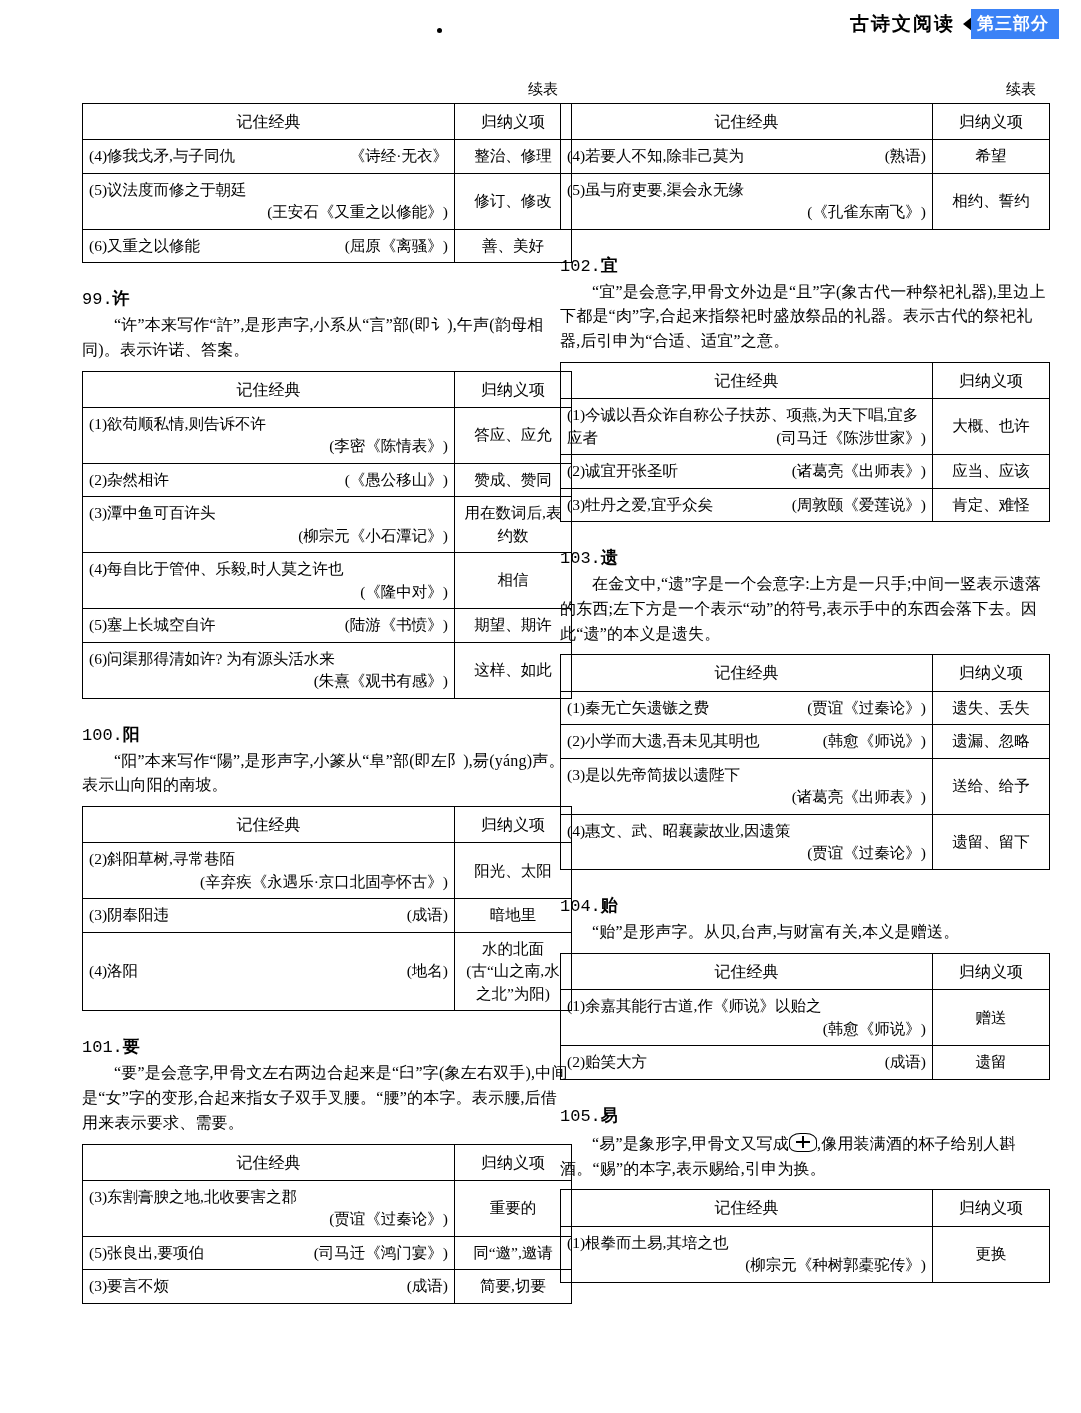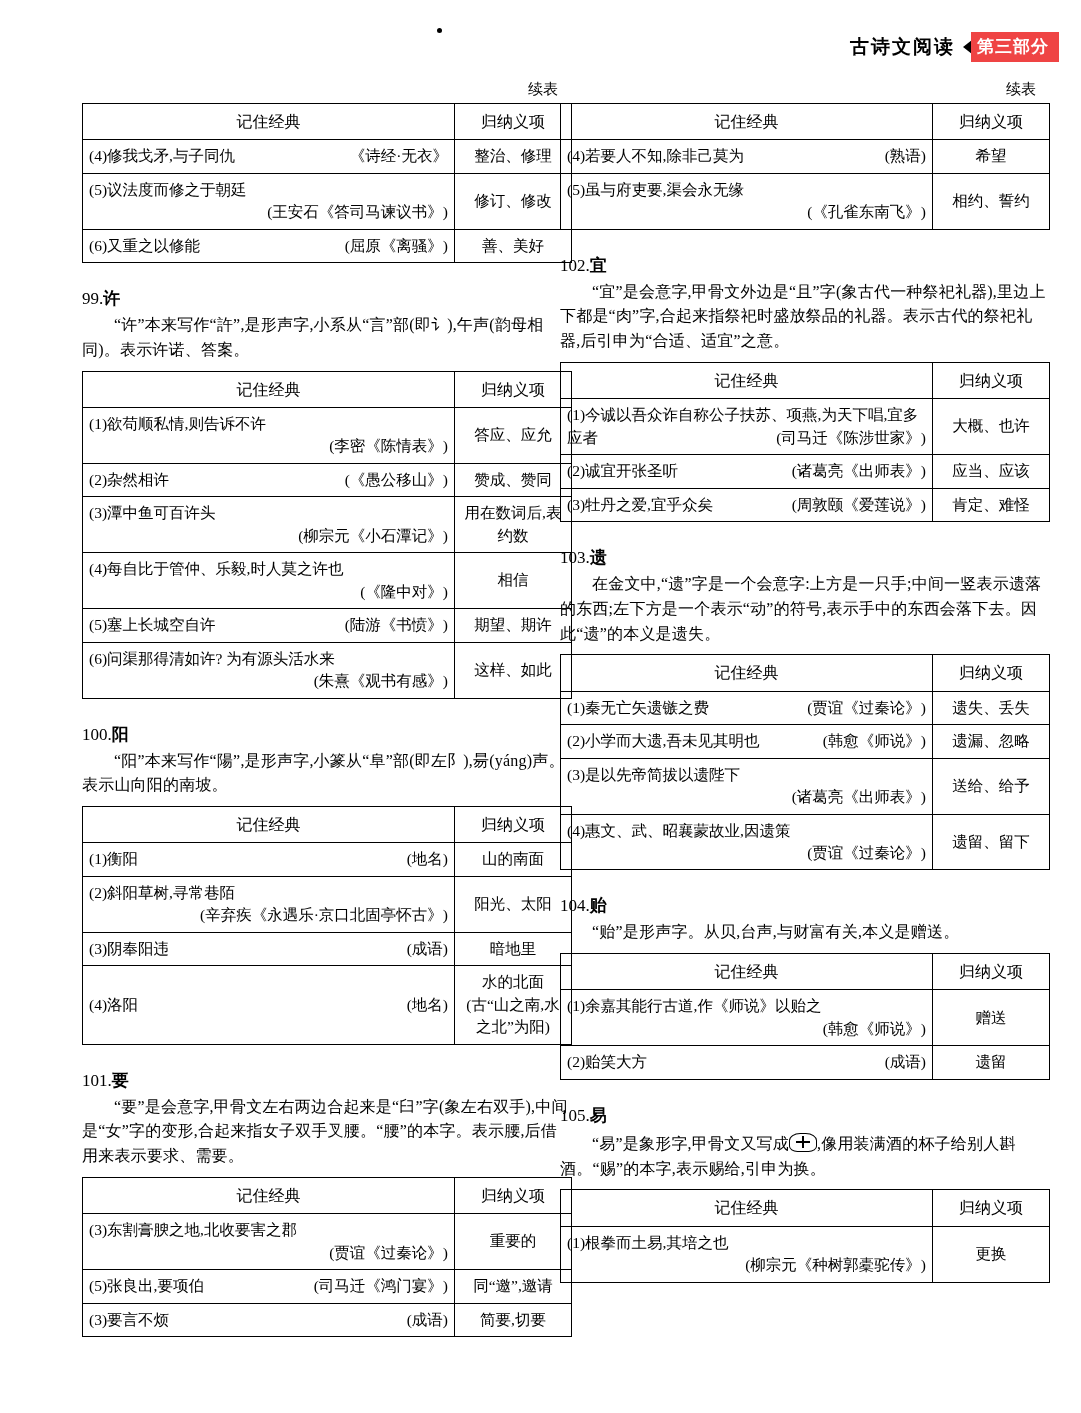--- a/index.html
+++ b/index.html
@@ -18,34 +18,34 @@
   .page {
     position: relative;
     width: 1081px;
     height: 1413px;
     box-sizing: border-box;
     padding: 0;
   }
   
   .header {
     position: absolute;
-    top: 32px;
+    top: 9px;
     right: 22px;
     display: flex;
     align-items: center;
     height: 30px;
   }
   .header-title {
     font-size: 19px;
     font-weight: bold;
     letter-spacing: 2px;
     margin-right: 8px;
   }
   .header-tag {
-    background: #ef4444;
+    background: #3b82f6;
     color: #fff;
     font-size: 17px;
     font-weight: bold;
     padding: 3px 10px 4px 6px;
     letter-spacing: 1px;
     display: flex;
     align-items: center;
   }
   .header-arrow {
     width: 0;
@@ -116,21 +116,21 @@
   }
   .clear { clear: both; }
   
   .entry-head {
     font-size: 17px;
     margin: 10px 0 3px 0;
     font-weight: bold;
   }
   .entry-head .num {
     font-weight: normal;
-    font-family: Liberation Serif, serif;
+    font-family: Liberation Mono, monospace;
   }
   .entry-desc {
     font-size: 16px;
     line-height: 1.55;
     text-indent: 2em;
     margin-bottom: 8px;
     letter-spacing: 0.2px;
   }
   .watermark {
     position: absolute;
@@ -181,21 +181,21 @@
         <td class="ex">
           <span>(4)修我戈矛,与子同仇</span>
           <span class="inline-src">《诗经·无衣》</span>
           <span class="clear"></span>
         </td>
         <td class="c-mean">整治、修理</td>
       </tr>
       <tr>
         <td class="ex">
           <span>(5)议法度而修之于朝廷</span>
-          <span class="src">(王安石《答司马谏议书》)</span>
+          <span class="src">(王安石《又重之以修能》)</span>
         </td>
         <td class="c-mean">修订、修改</td>
       </tr>
       <tr>
         <td class="ex">
           <span>(6)又重之以修能</span>
           <span class="inline-src">(屈原《离骚》)</span>
           <span class="clear"></span>
         </td>
         <td class="c-mean">善、美好</td>
@@ -267,28 +267,20 @@
     <div class="entry-desc">“阳”本来写作“陽”,是形声字,小篆从“阜”部(即左阝),昜(yáng)声。表示山向阳的南坡。</div>
 
     <table class="cls">
       <tbody>
           <tr>
         <th>记住经典</th>
         <th class="c-mean">归纳义项</th>
       </tr>
       <tr>
         <td class="ex">
-          <span>(1)衡阳</span>
-          <span class="inline-src">(地名)</span>
-          <span class="clear"></span>
-        </td>
-        <td class="c-mean">山的南面</td>
-      </tr>
-      <tr>
-        <td class="ex">
           <span>(2)斜阳草树,寻常巷陌</span>
           <span class="src">(辛弃疾《永遇乐·京口北固亭怀古》)</span>
         </td>
         <td class="c-mean">阳光、太阳</td>
       </tr>
       <tr>
         <td class="ex">
           <span>(3)阴奉阳违</span>
           <span class="inline-src">(成语)</span>
           <span class="clear"></span>

